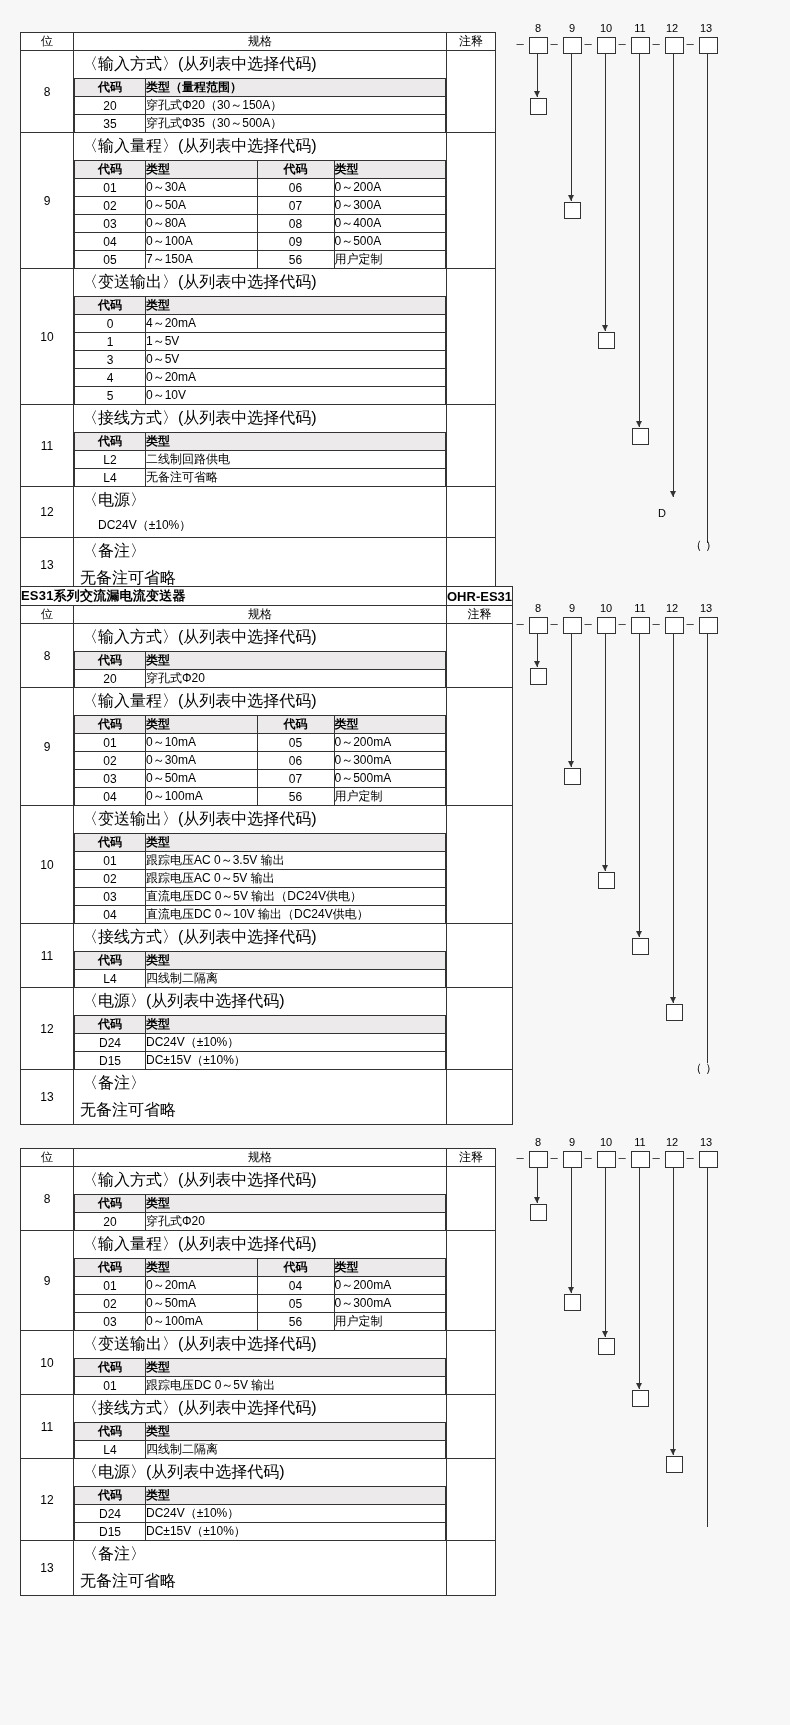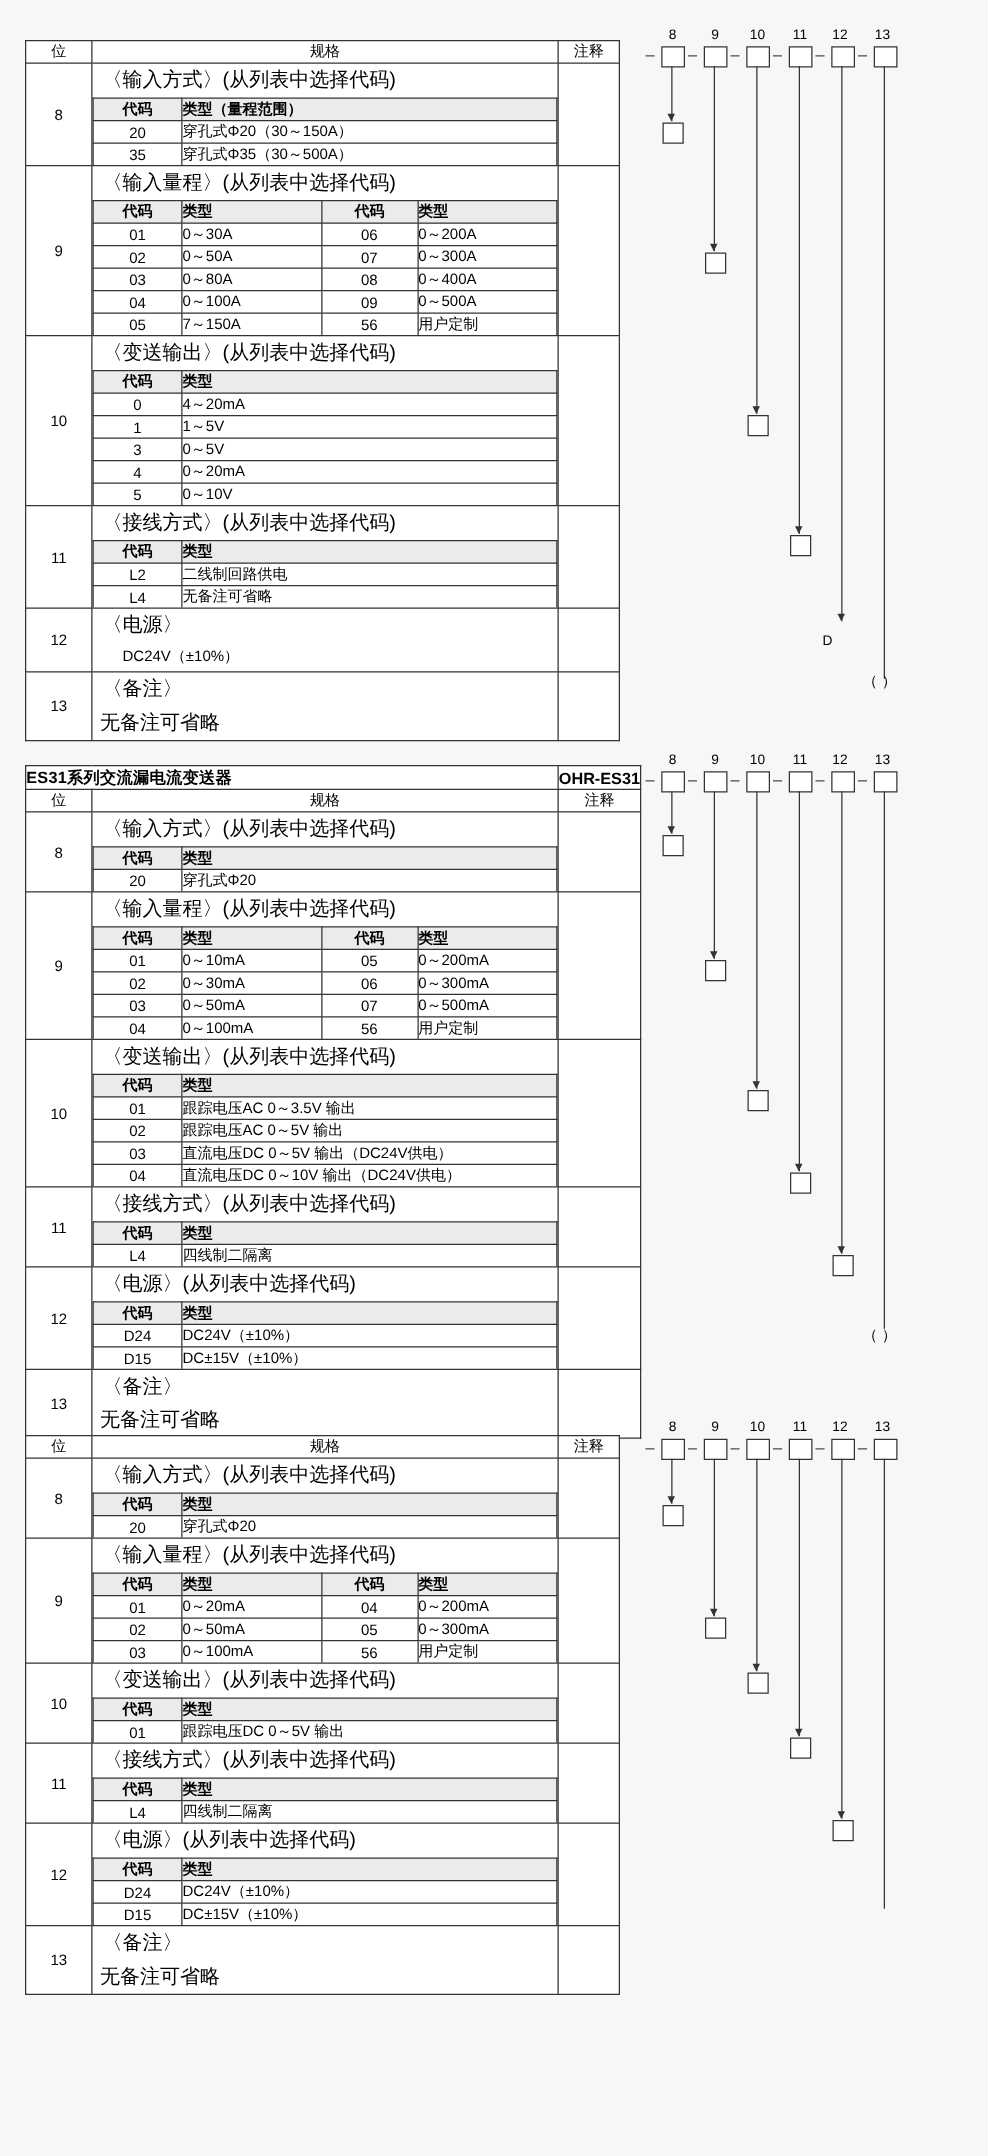--- a/index.html
+++ b/index.html
@@ -343,21 +343,21 @@
 
     <div class="vline" style="left:163px;top:31px;height:444px;"></div>
     <div class="arrowhead" style="left:160px;top:469px;"></div>
     <div class="dlabel" style="left:148px;top:485px;">D</div>
 
     <div class="vline" style="left:197px;top:31px;height:490px;"></div>
     <div class="paren" style="left:180px;top:515px;">（ ）</div>
   </div>
 
 
-  <div class="block" style="left:20px;top:612px;">
+  <div class="block" style="left:20px;top:586px;">
     <table class="spec">
       <tbody>
           <tr class="title-row">
         <td colspan="2" class="title-main">ES31系列交流漏电流变送器</td>
         <td class="title-model">OHR-ES31</td>
       </tr>
       <tr class="hdr">
         <td class="cell-pos colhdr">位</td>
         <td class="cell-spec colhdr">规格</td>
         <td class="cell-note colhdr">注释</td>

